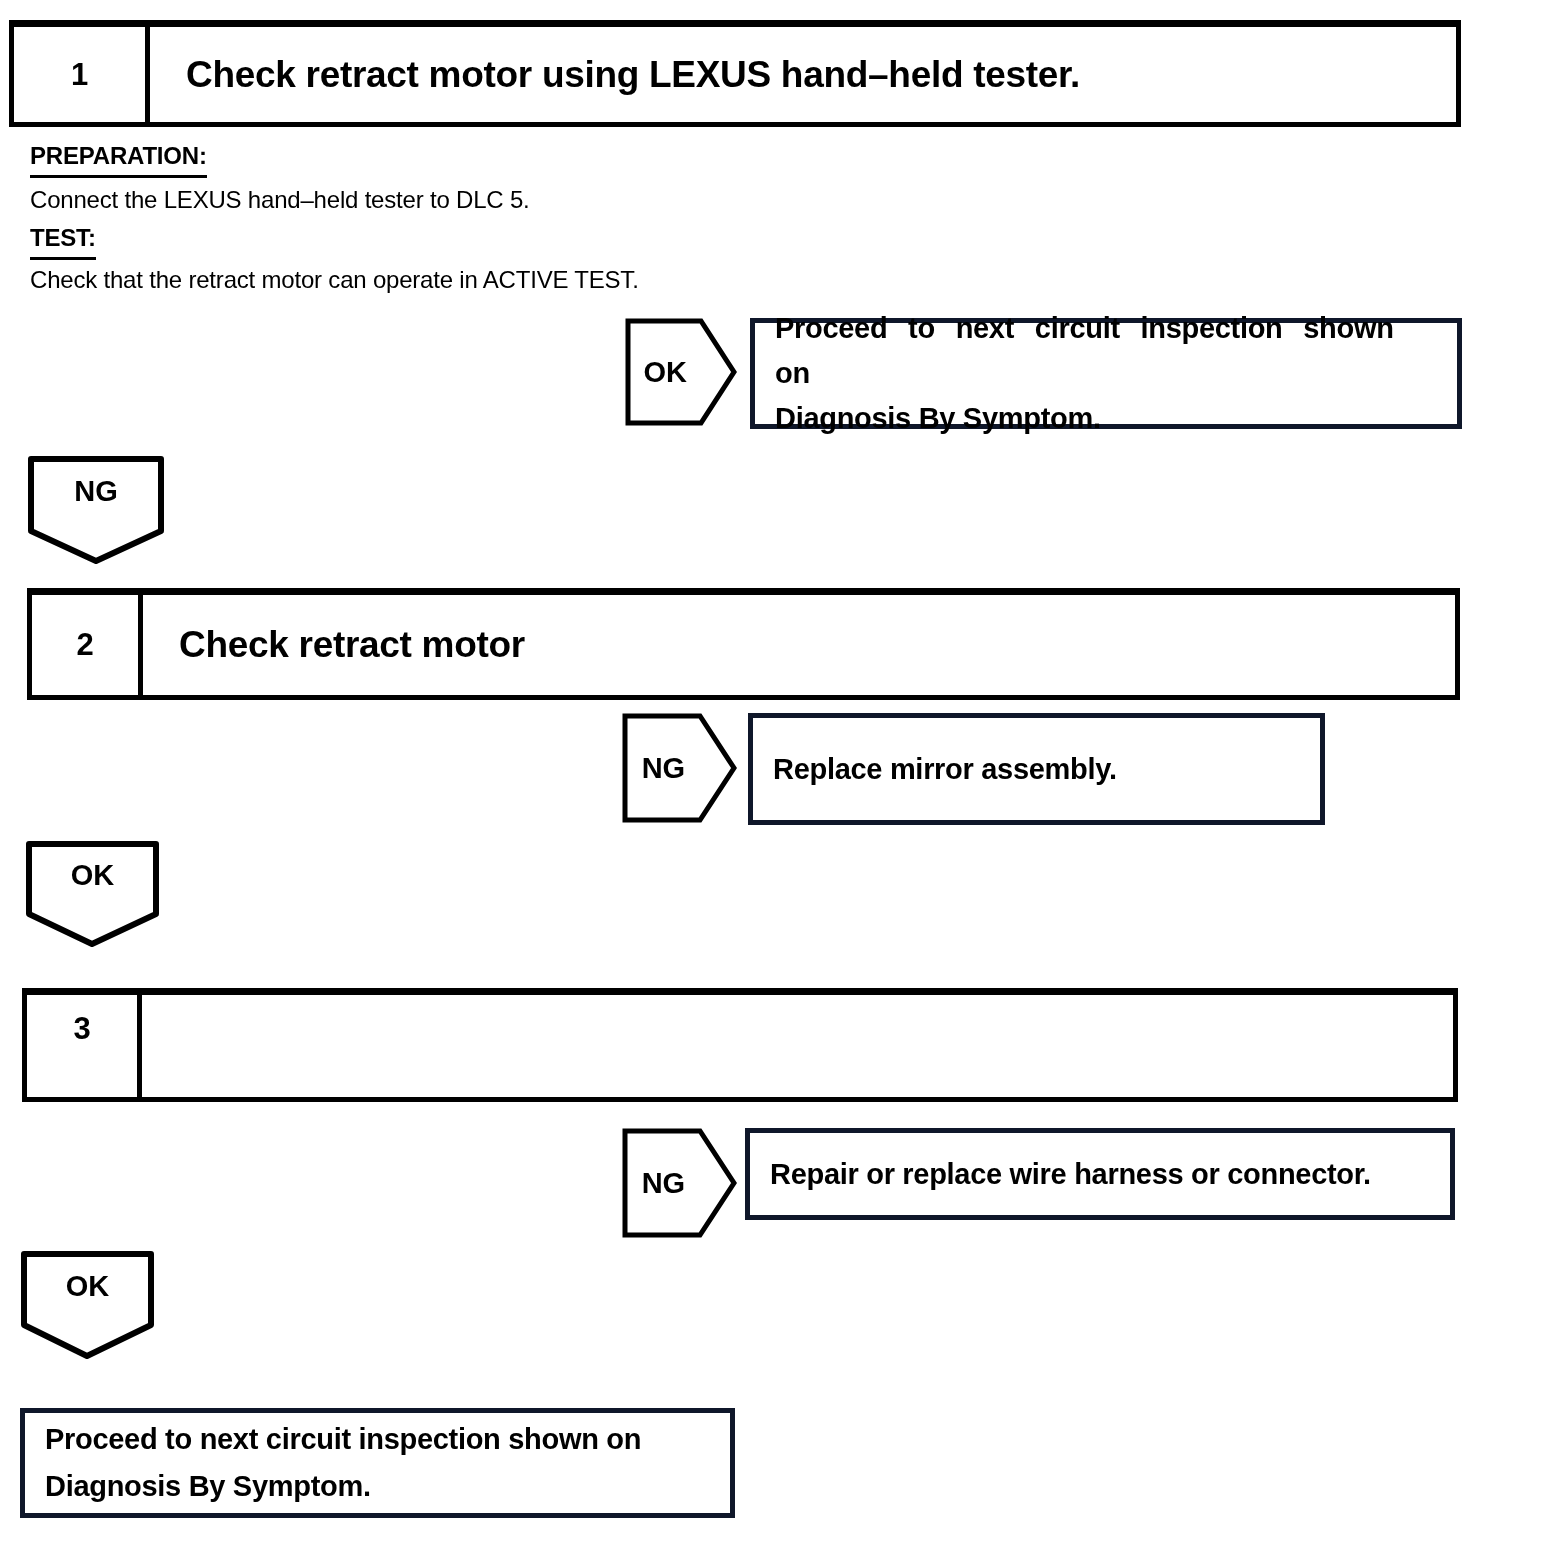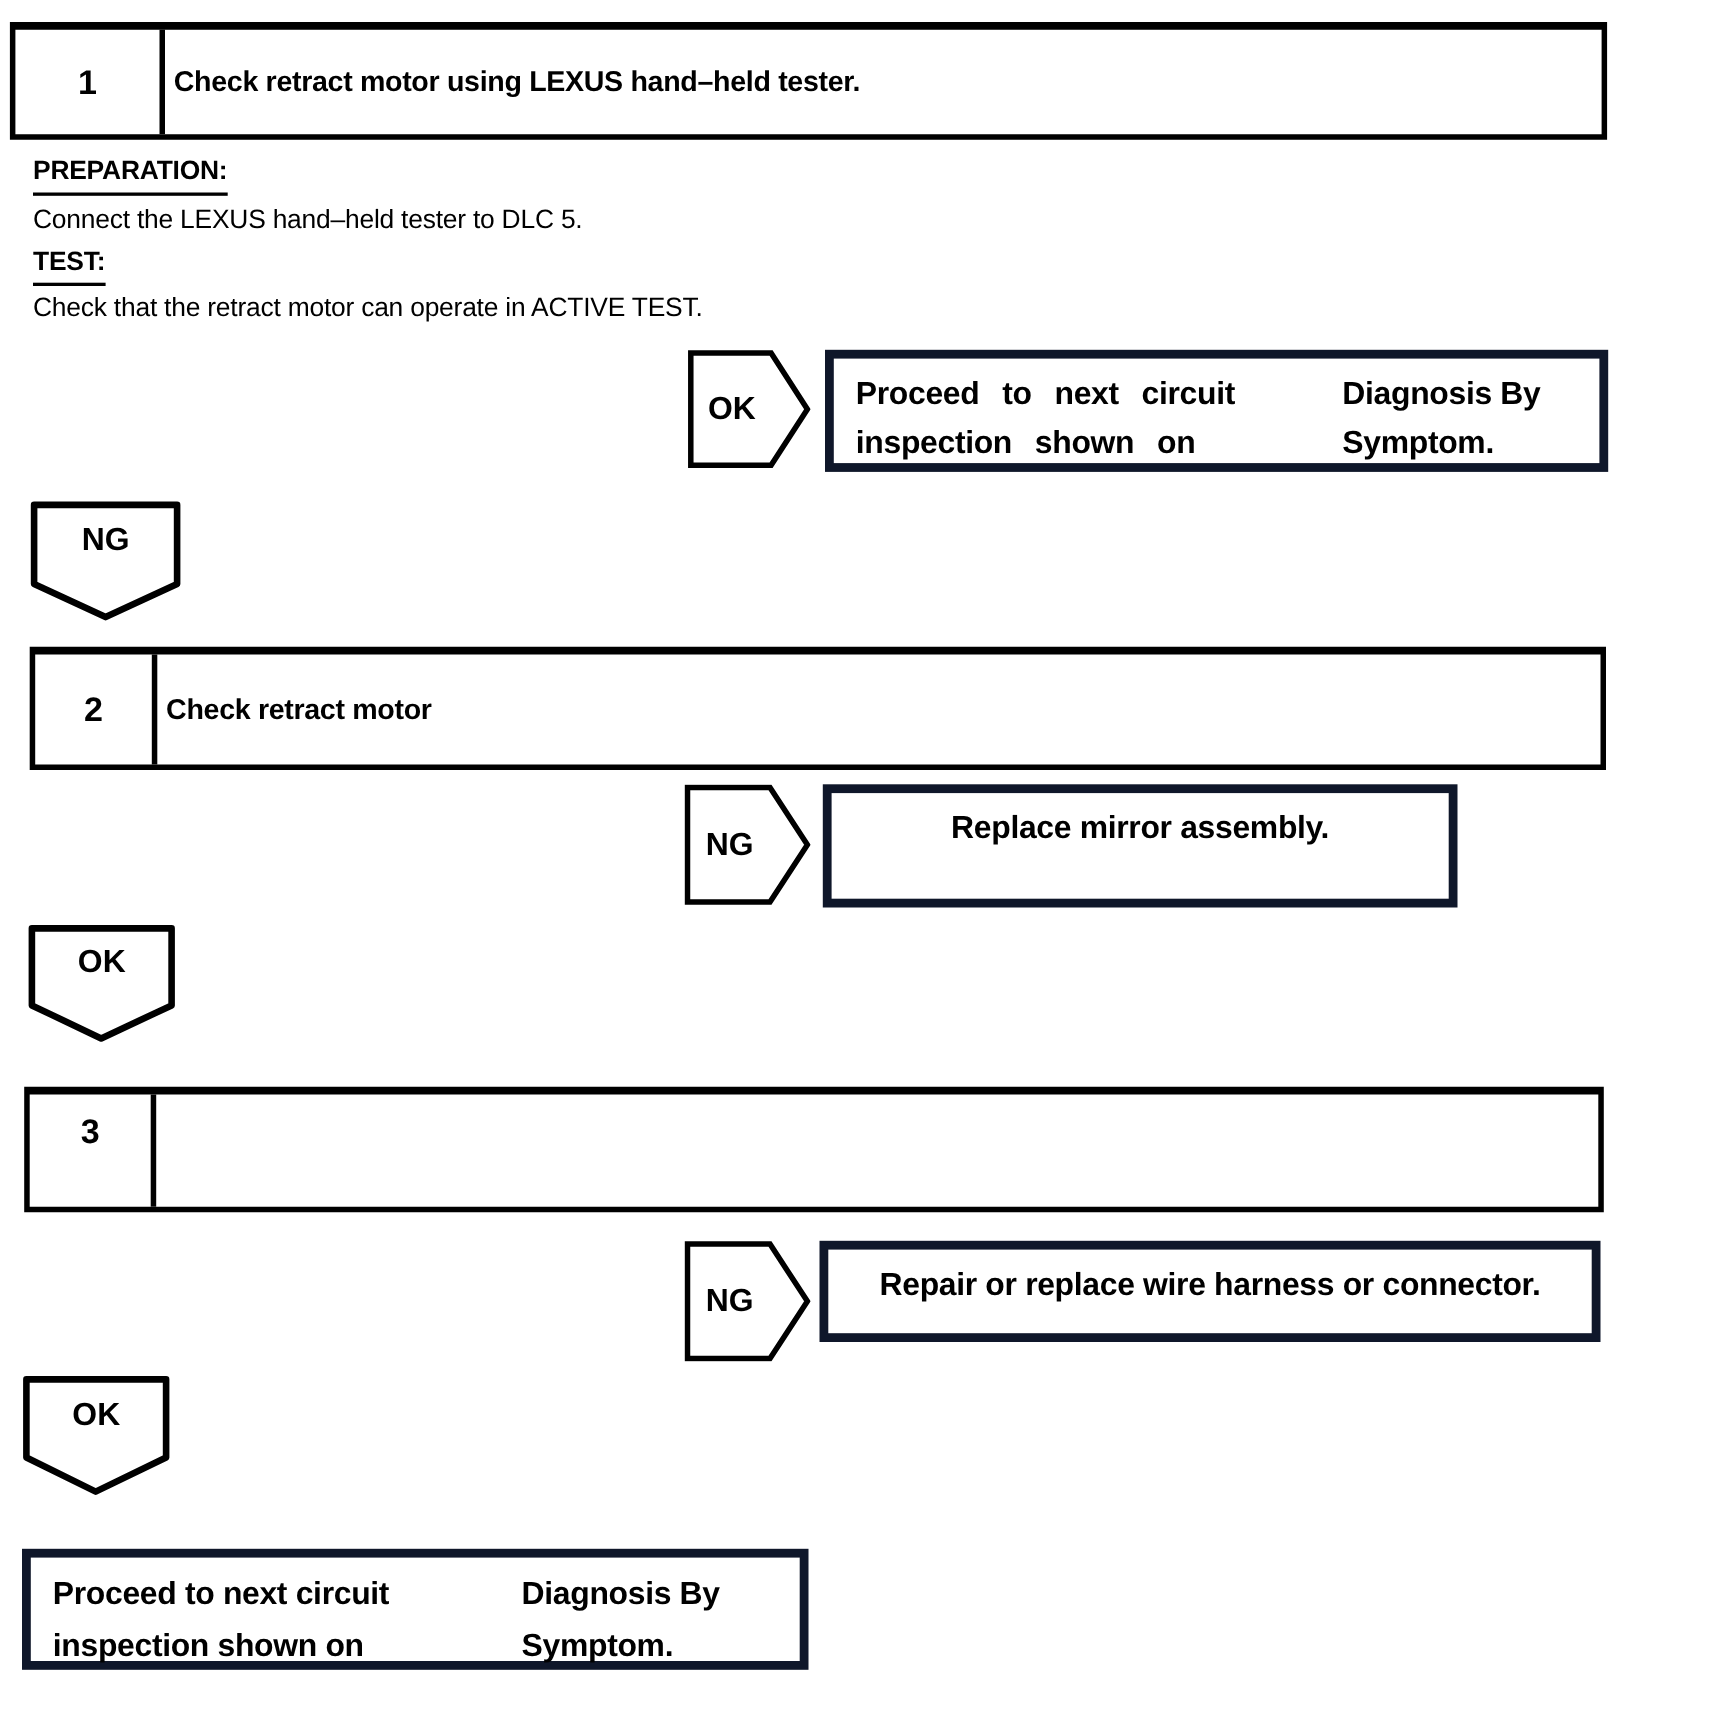--- a/index.html
+++ b/index.html
@@ -33,23 +33,23 @@
     align-items: center;
     justify-content: center;
     font-size: 31px;
     font-weight: bold;
     flex: 0 0 auto;
   }
   .step-title {
     flex: 1 1 auto;
     display: flex;
     align-items: center;
-    padding-left: 8px;
+    padding-left: 36px;
     padding-right: 12px;
-    font-size: 26px;
+    font-size: 37px;
     font-weight: bold;
     letter-spacing: -0.3px;
   }
   .step-box.top-align .step-num { align-items: flex-start; padding-top: 16px; }
   .step-box.top-align .step-title { align-items: flex-start; padding-top: 16px; }
 
   
   .txt {
     position: absolute;
     font-size: 24px;
@@ -68,24 +68,25 @@
     left: 0; top: 0;
     width: 72%; height: 100%;
     display: flex;
     align-items: center;
     justify-content: center;
     font-size: 29px;
     font-weight: bold;
   }
   .result-box {
     position: absolute;
-    border: 8px solid #0f172a;
+    border: 5px solid #0f172a;
     box-sizing: border-box;
     background: #fff;
     display: flex;
+    flex-direction: column;
     justify-content: center;
     padding: 10px 20px;
     font-size: 29px;
     font-weight: bold;
     letter-spacing: -0.3px;
     line-height: 45px;
   }
   .result-box .justified { word-spacing: 13px; }
 
   

